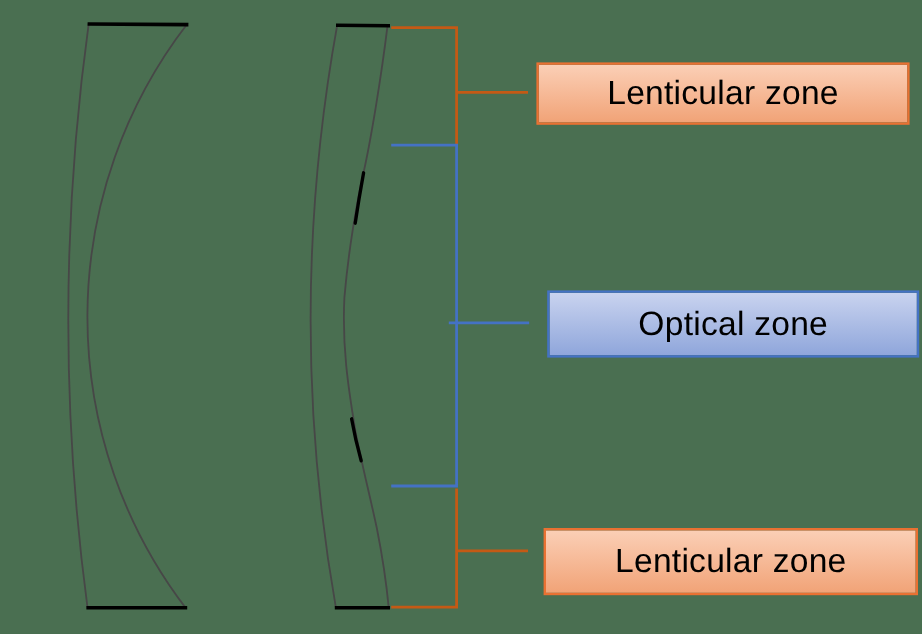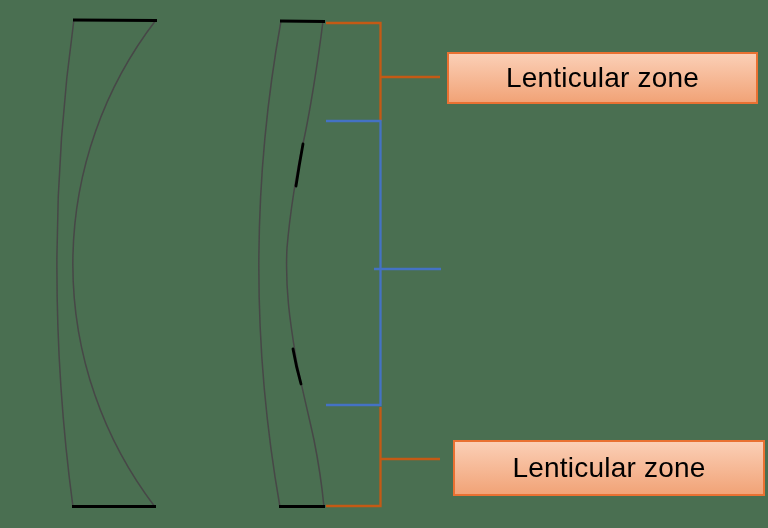--- a/index.html
+++ b/index.html
@@ -120,18 +120,21 @@
 
       <path class="bracket-orange" d="M 380.5 407 V 506 H 326"></path>
       <path class="bracket-orange" d="M 380.5 459 H 440"></path>
     </g>
   </svg>
 
   <div id="label-top" class="zone-label orange">
     <span>Lenticular zone</span>
   </div>
 
+  <div id="label-middle" class="zone-label blue">
+    <span>Optical zone</span>
+  </div>
 
   <div id="label-bottom" class="zone-label orange">
     <span>Lenticular zone</span>
   </div>
 
 </div>
 
 </body></html>

